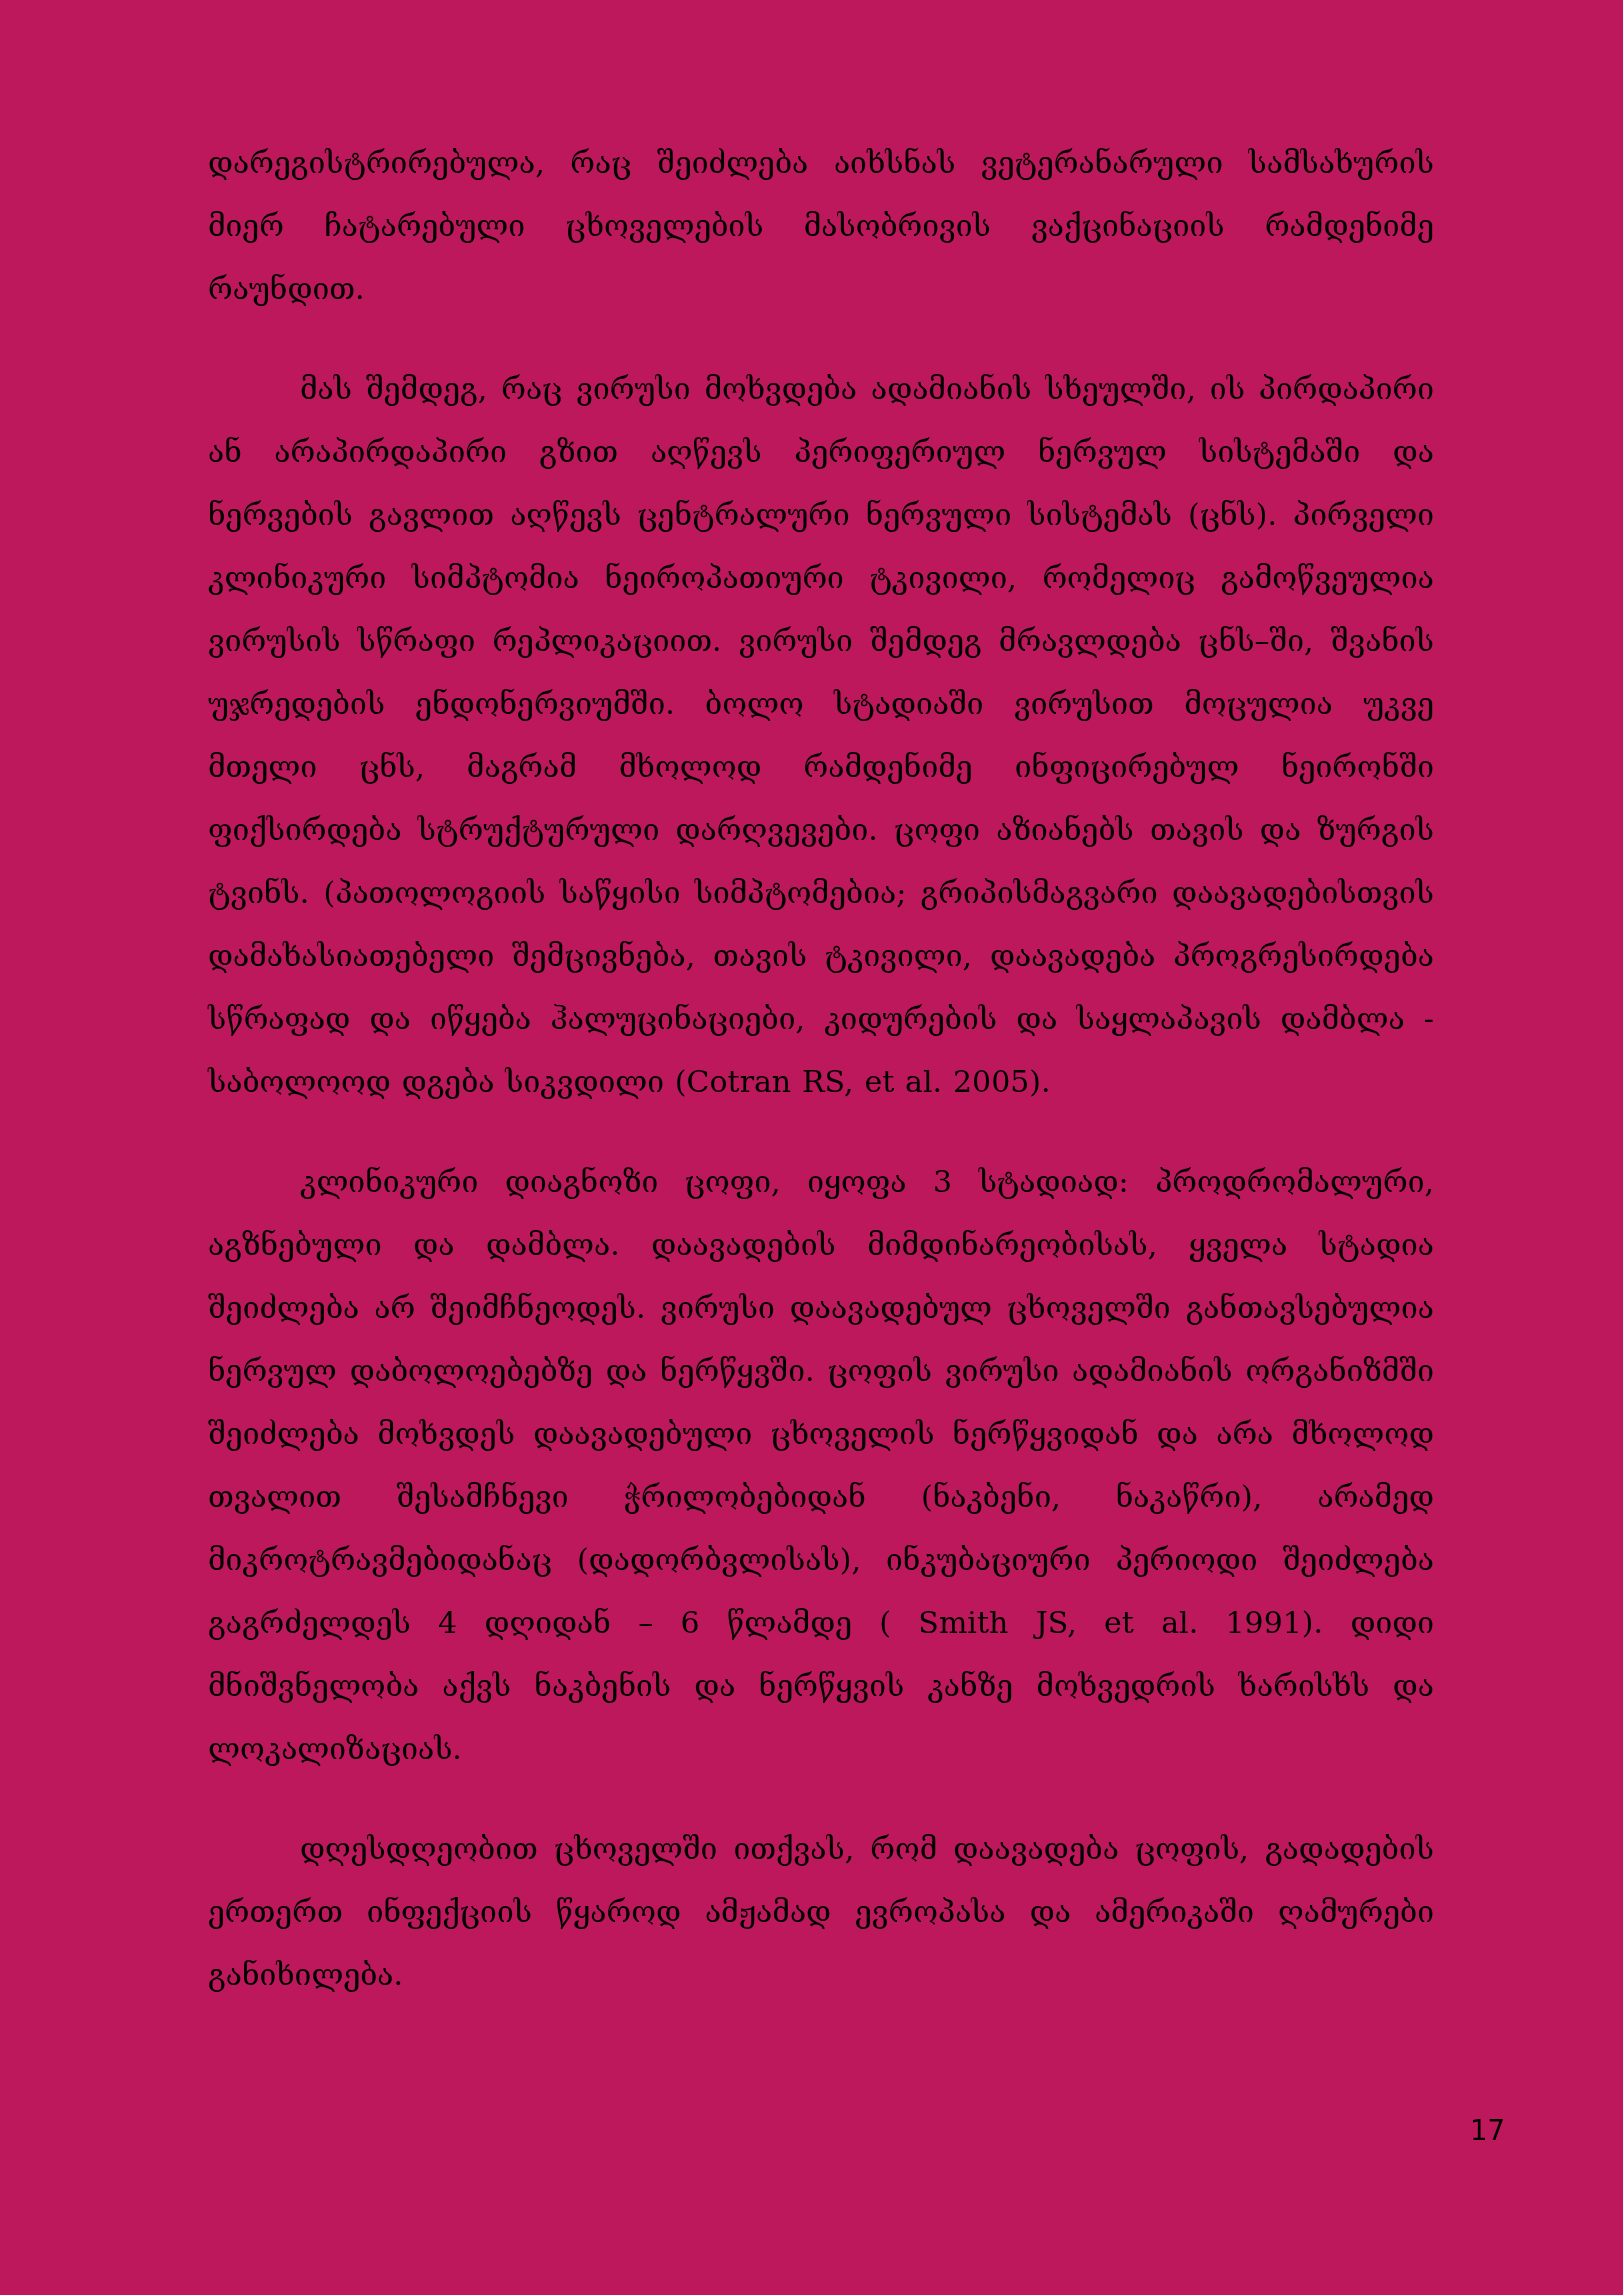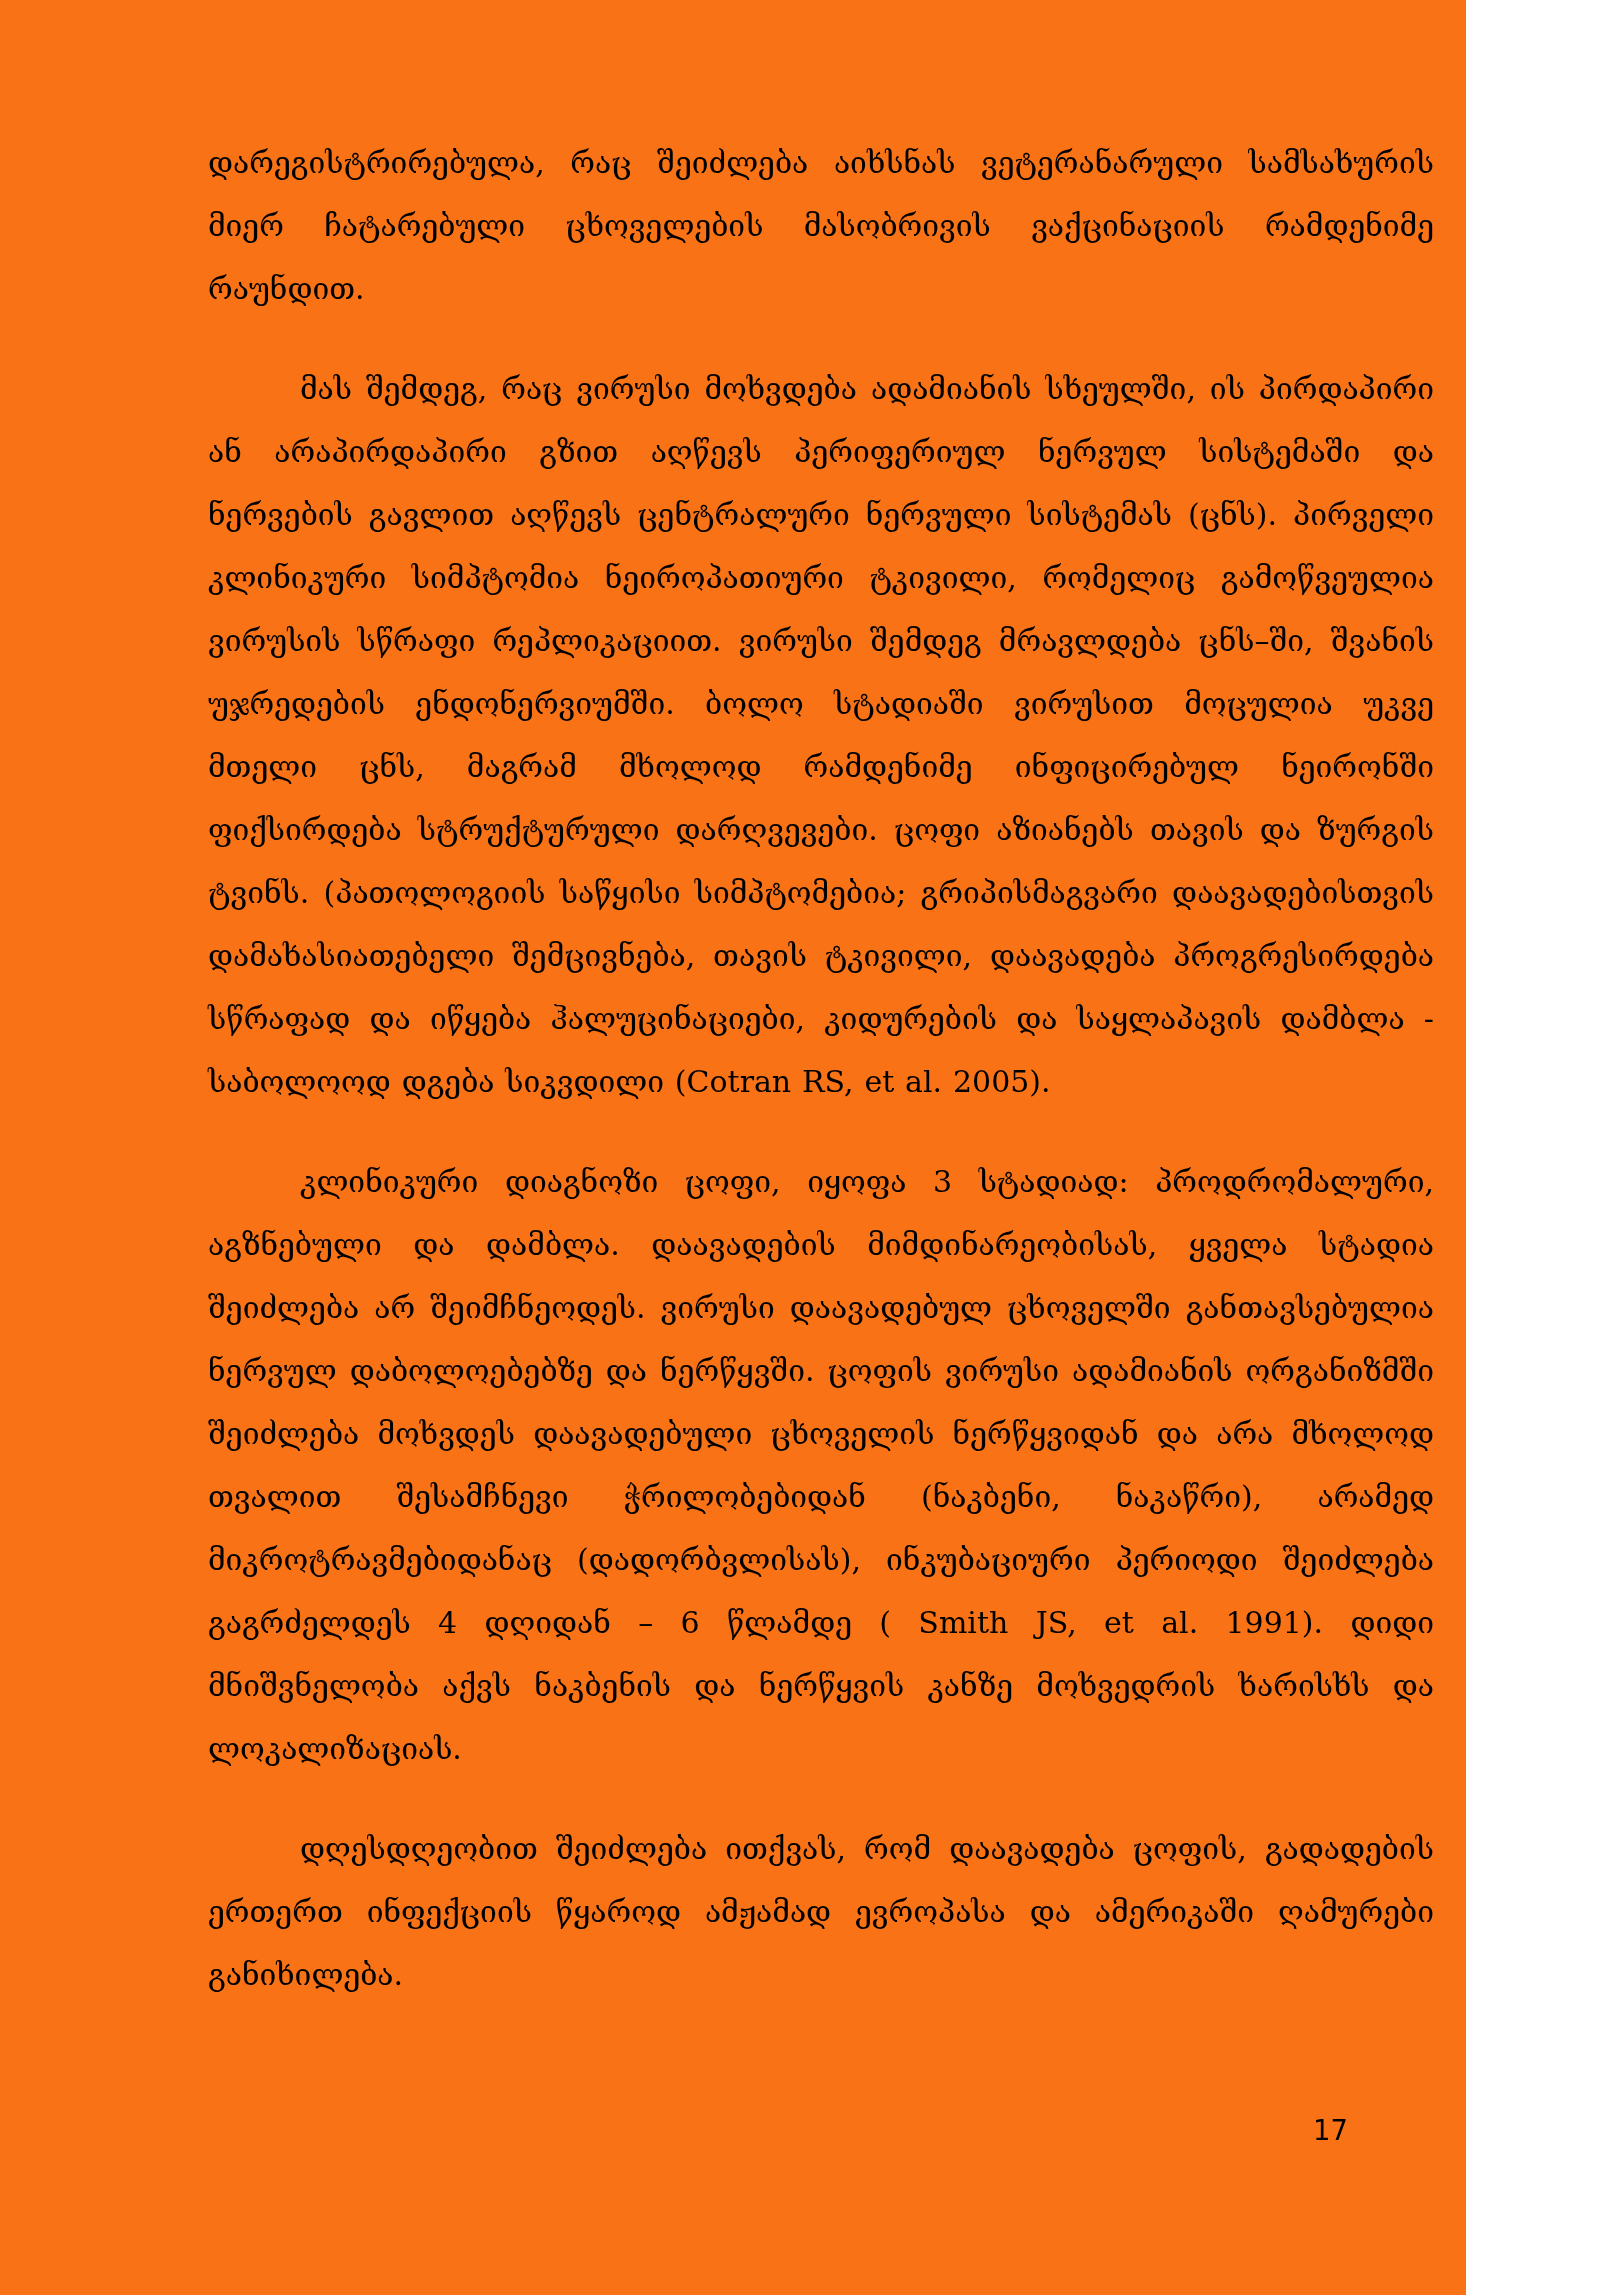--- a/index.html
+++ b/index.html
@@ -10,23 +10,23 @@
   body {
     width: 1623px;
     height: 2295px;
     position: relative;
     font-family: "DejaVu Serif", "DejaVu Sans", serif;
     color: #000000;
   }
   .page {
     position: absolute;
     left: 0; top: 0;
-    width: 1466px;
+    width: 1623px;
     height: 2295px;
-    background: #f97316;
+    background: #be185d;
     overflow: hidden;
   }
   .content {
     position: absolute;
     left: 208px;
     top: 131px;
     width: 1226px;
   }
   .para {
     font-size: 30px;
@@ -51,17 +51,17 @@
   }
 </style>
 </head>
 <body>
 
 <div class="page">
   <div class="content">
     <p class="para">დარეგისტრირებულა, რაც შეიძლება აიხსნას ვეტერანარული სამსახურის მიერ ჩატარებული ცხოველების მასობრივის ვაქცინაციის რამდენიმე რაუნდით.</p>
     <p class="para indent">მას შემდეგ, რაც ვირუსი მოხვდება ადამიანის სხეულში, ის პირდაპირი ან არაპირდაპირი გზით აღწევს პერიფერიულ ნერვულ სისტემაში და ნერვების გავლით აღწევს ცენტრალური ნერვული სისტემას (ცნს). პირველი კლინიკური სიმპტომია ნეიროპათიური ტკივილი, რომელიც გამოწვეულია ვირუსის სწრაფი რეპლიკაციით. ვირუსი შემდეგ მრავლდება ცნს–ში, შვანის უჯრედების ენდონერვიუმში. ბოლო სტადიაში ვირუსით მოცულია უკვე მთელი ცნს, მაგრამ მხოლოდ რამდენიმე ინფიცირებულ ნეირონში ფიქსირდება სტრუქტურული დარღვევები. ცოფი აზიანებს თავის და ზურგის ტვინს. (პათოლოგიის საწყისი სიმპტომებია; გრიპისმაგვარი დაავადებისთვის დამახასიათებელი შემცივნება, თავის ტკივილი, დაავადება პროგრესირდება სწრაფად და იწყება ჰალუცინაციები, კიდურების და საყლაპავის დამბლა - საბოლოოდ დგება სიკვდილი (Cotran RS, et al. 2005).</p>
     <p class="para indent">კლინიკური დიაგნოზი ცოფი, იყოფა 3 სტადიად: პროდრომალური, აგზნებული და დამბლა. დაავადების მიმდინარეობისას, ყველა სტადია შეიძლება არ შეიმჩნეოდეს. ვირუსი დაავადებულ ცხოველში განთავსებულია ნერვულ დაბოლოებებზე და ნერწყვში. ცოფის ვირუსი ადამიანის ორგანიზმში შეიძლება მოხვდეს დაავადებული ცხოველის ნერწყვიდან და არა მხოლოდ თვალით შესამჩნევი ჭრილობებიდან (ნაკბენი, ნაკაწრი), არამედ მიკროტრავმებიდანაც (დადორბვლისას), ინკუბაციური პერიოდი შეიძლება გაგრძელდეს 4 დღიდან – 6 წლამდე ( Smith JS, et al. 1991). დიდი მნიშვნელობა აქვს ნაკბენის და ნერწყვის კანზე მოხვედრის ხარისხს და ლოკალიზაციას.</p>
-    <p class="para indent">დღესდღეობით შეიძლება ითქვას, რომ დაავადება ცოფის, გადადების ერთერთ ინფექციის წყაროდ ამჟამად ევროპასა და ამერიკაში ღამურები განიხილება.</p>
+    <p class="para indent">დღესდღეობით ცხოველში ითქვას, რომ დაავადება ცოფის, გადადების ერთერთ ინფექციის წყაროდ ამჟამად ევროპასა და ამერიკაში ღამურები განიხილება.</p>
   </div>
   <div class="page-number">17</div>
 </div>
 
 
 </body></html>

